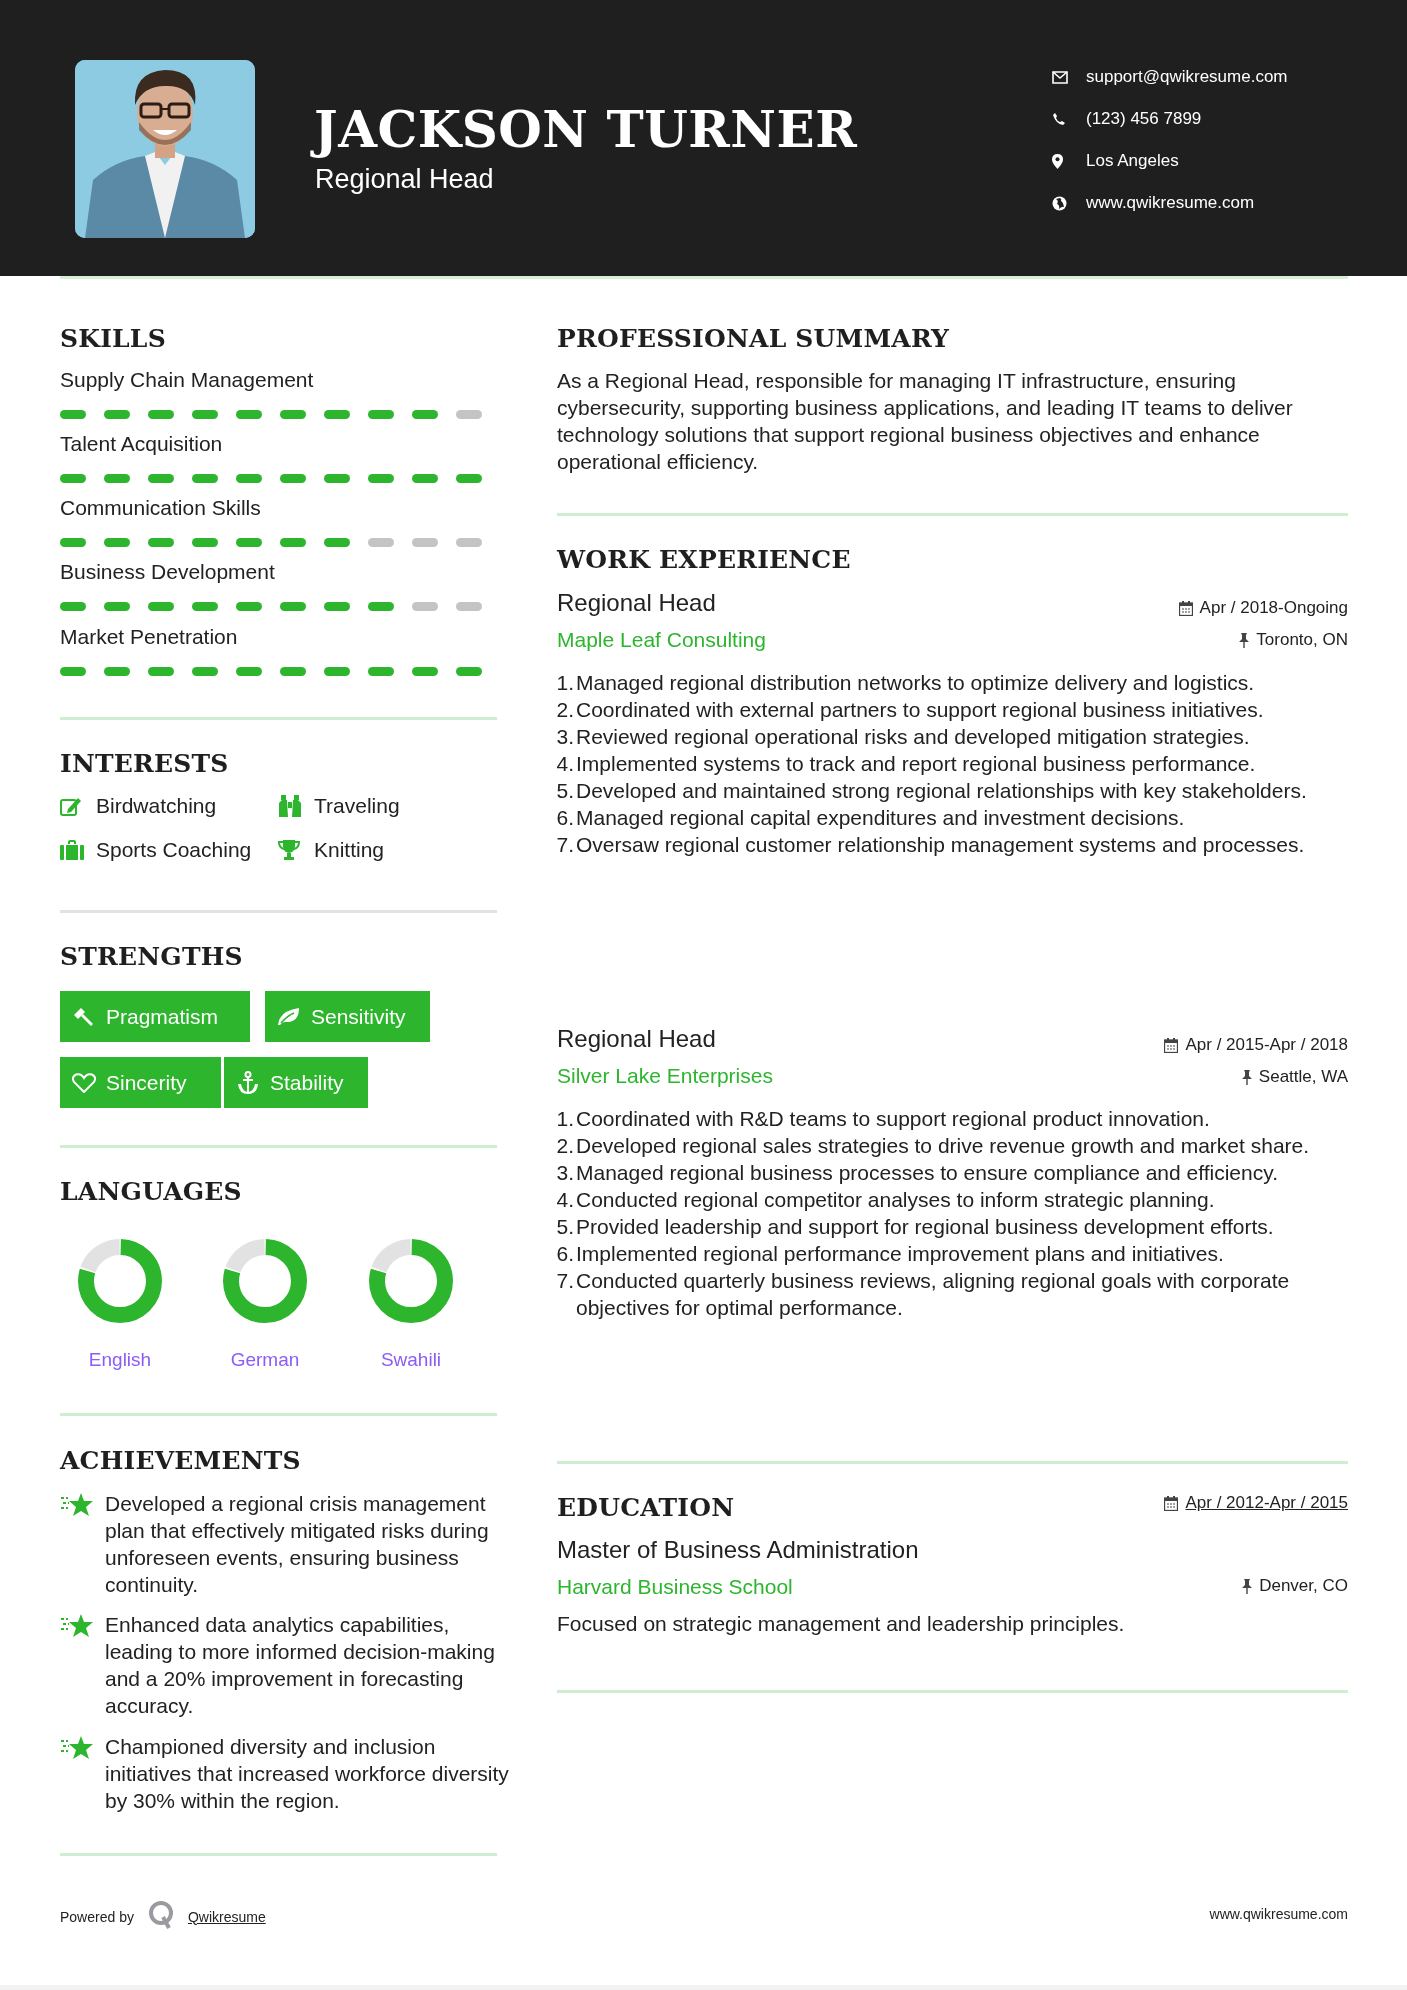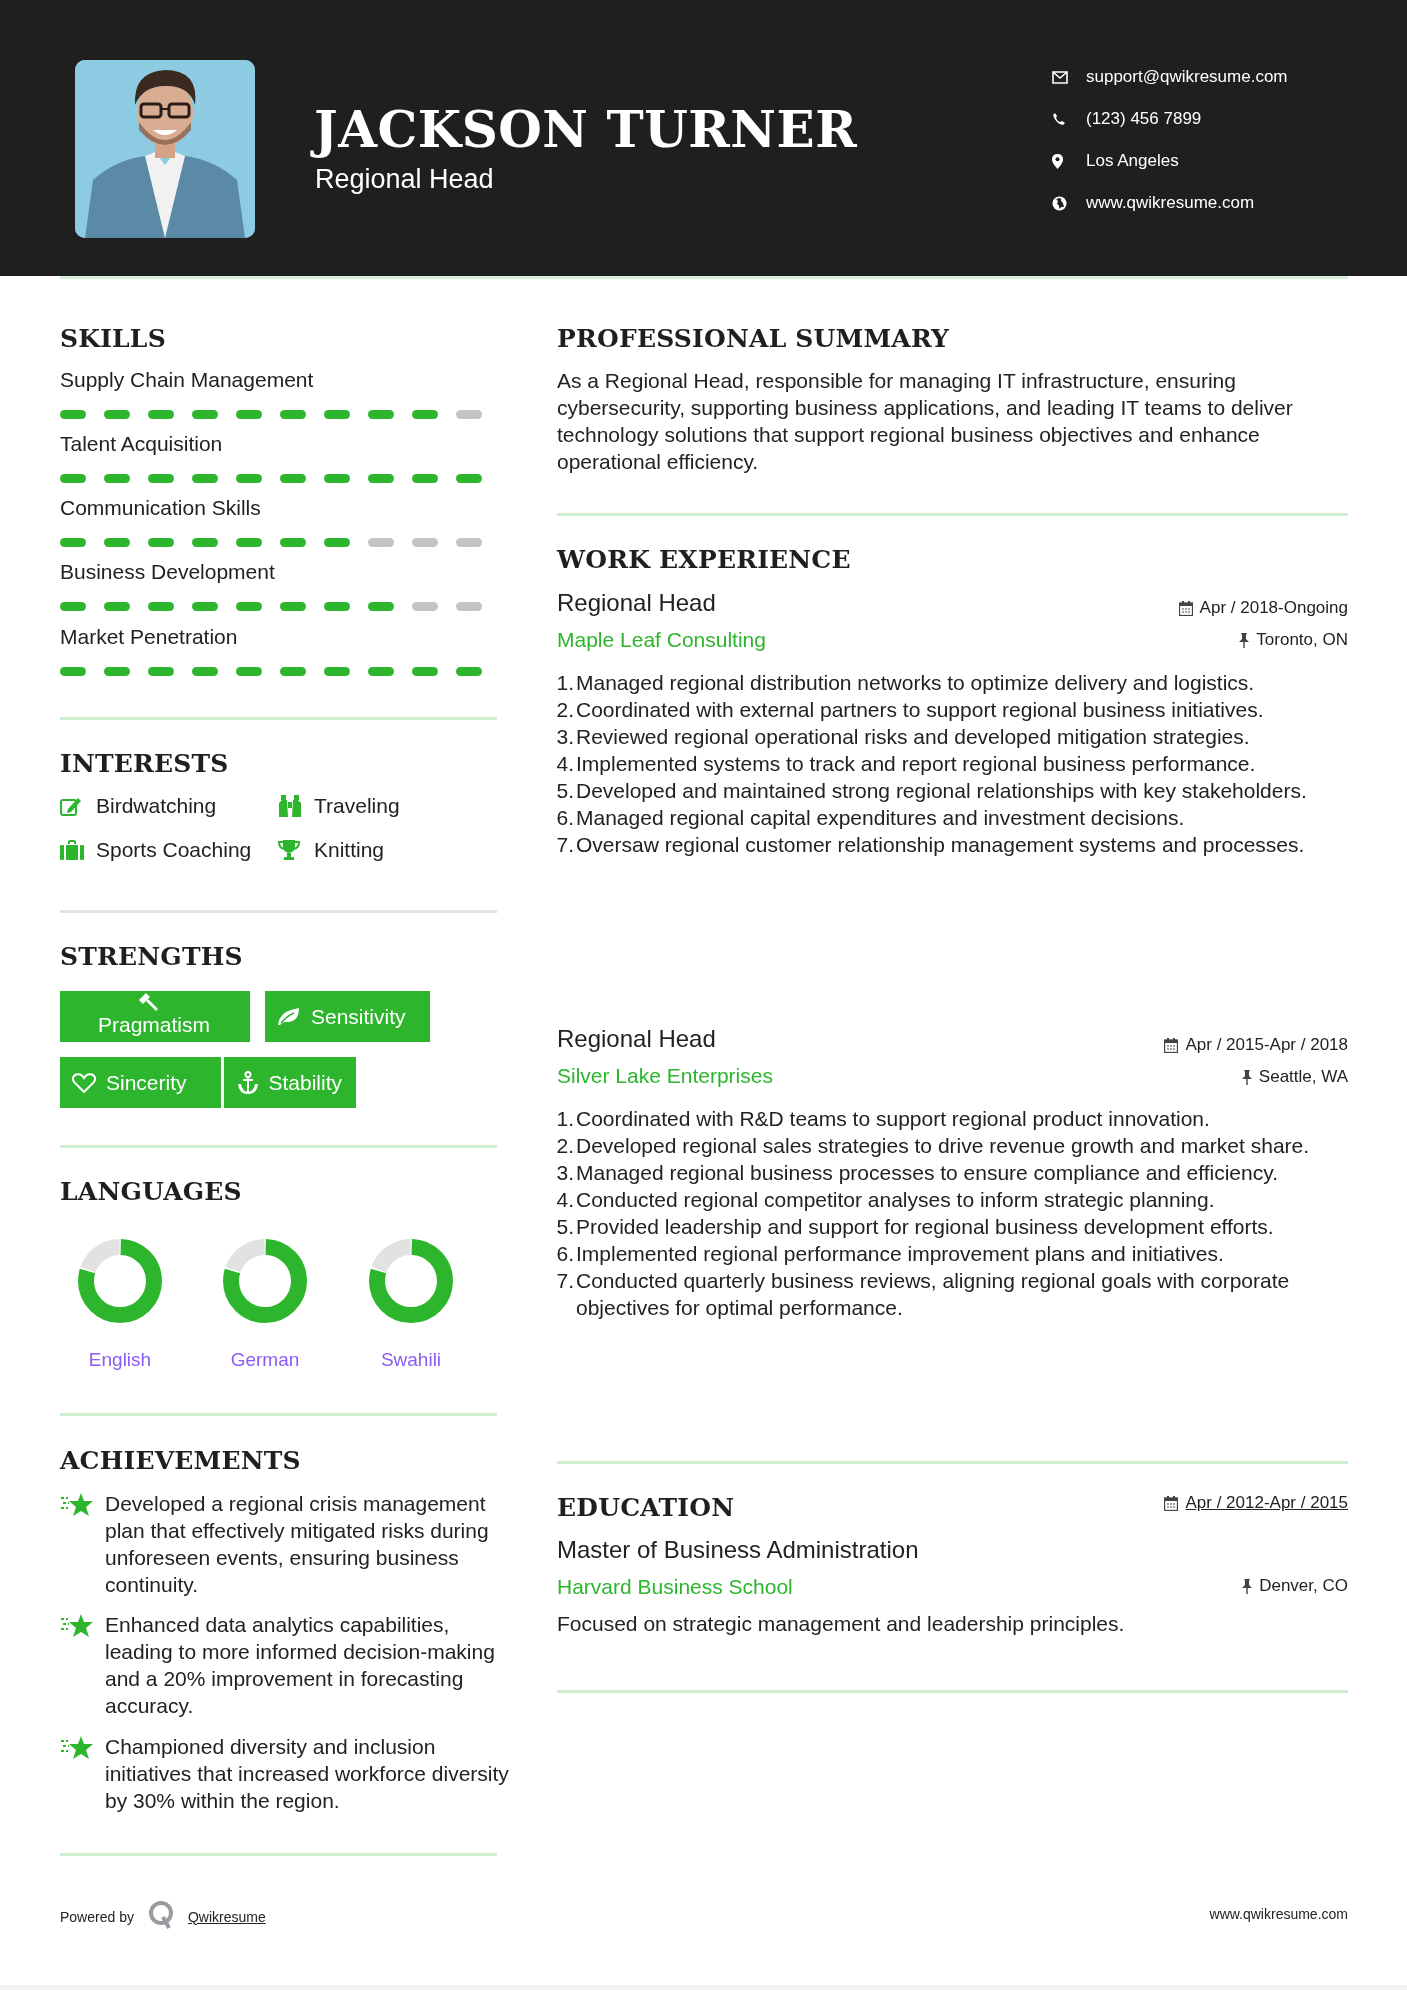--- a/index.html
+++ b/index.html
@@ -252,21 +252,21 @@
         <rect x="6" y="18" width="10" height="3"></rect>
       </svg>
   </span>
   <span>Knitting</span>
 </div>
 
 <div class="hline" style="left:60px;top:910px;width:437px;background:#e2e2e2;"></div>
 
 <div class="sec-h" style="left:60px;top:942px;">STRENGTHS</div>
 
-<div class="badge" style="left:60px;top:991px;width:190px;flex-direction:column;">
+<div class="badge" style="left:60px;top:991px;width:190px;">
   <span class="ic">
     <svg width="22" height="22" viewBox="0 0 22 22">
         <path d="M2 9 L9 2 L13 6 L6 13 Z"></path>
         <path d="M9 10 L19 20 L21 18 L11 8 Z"></path>
       </svg>
   </span>
   <span>Pragmatism</span>
 </div>
 <div class="badge" style="left:265px;top:991px;width:165px;">
   <span class="ic">
@@ -278,21 +278,21 @@
   <span>Sensitivity</span>
 </div>
 <div class="badge" style="left:60px;top:1057px;width:161px;">
   <span class="ic">
     <svg width="24" height="20" viewBox="0 0 24 20">
         <path d="M12 19 L2 9 Q-1 4 4 1.5 Q9 0 12 5 Q15 0 20 1.5 Q25 4 22 9 Z" fill="none" stroke="#fff" stroke-width="2"></path>
       </svg>
   </span>
   <span>Sincerity</span>
 </div>
-<div class="badge" style="left:224px;top:1057px;width:132px;">
+<div class="badge" style="left:224px;top:1057px;width:144px;">
   <span class="ic">
     <svg width="24" height="24" viewBox="0 0 24 24">
         <circle cx="12" cy="3.5" r="2.5" fill="none" stroke="#fff" stroke-width="2"></circle>
         <rect x="11" y="6" width="2" height="16"></rect>
         <rect x="7" y="8" width="10" height="2"></rect>
         <path d="M2 13 L5 13 Q6 20 12 21 Q18 20 19 13 L22 13 Q21 23 12 23 Q3 23 2 13 Z"></path>
       </svg>
   </span>
   <span>Stability</span>
 </div>

